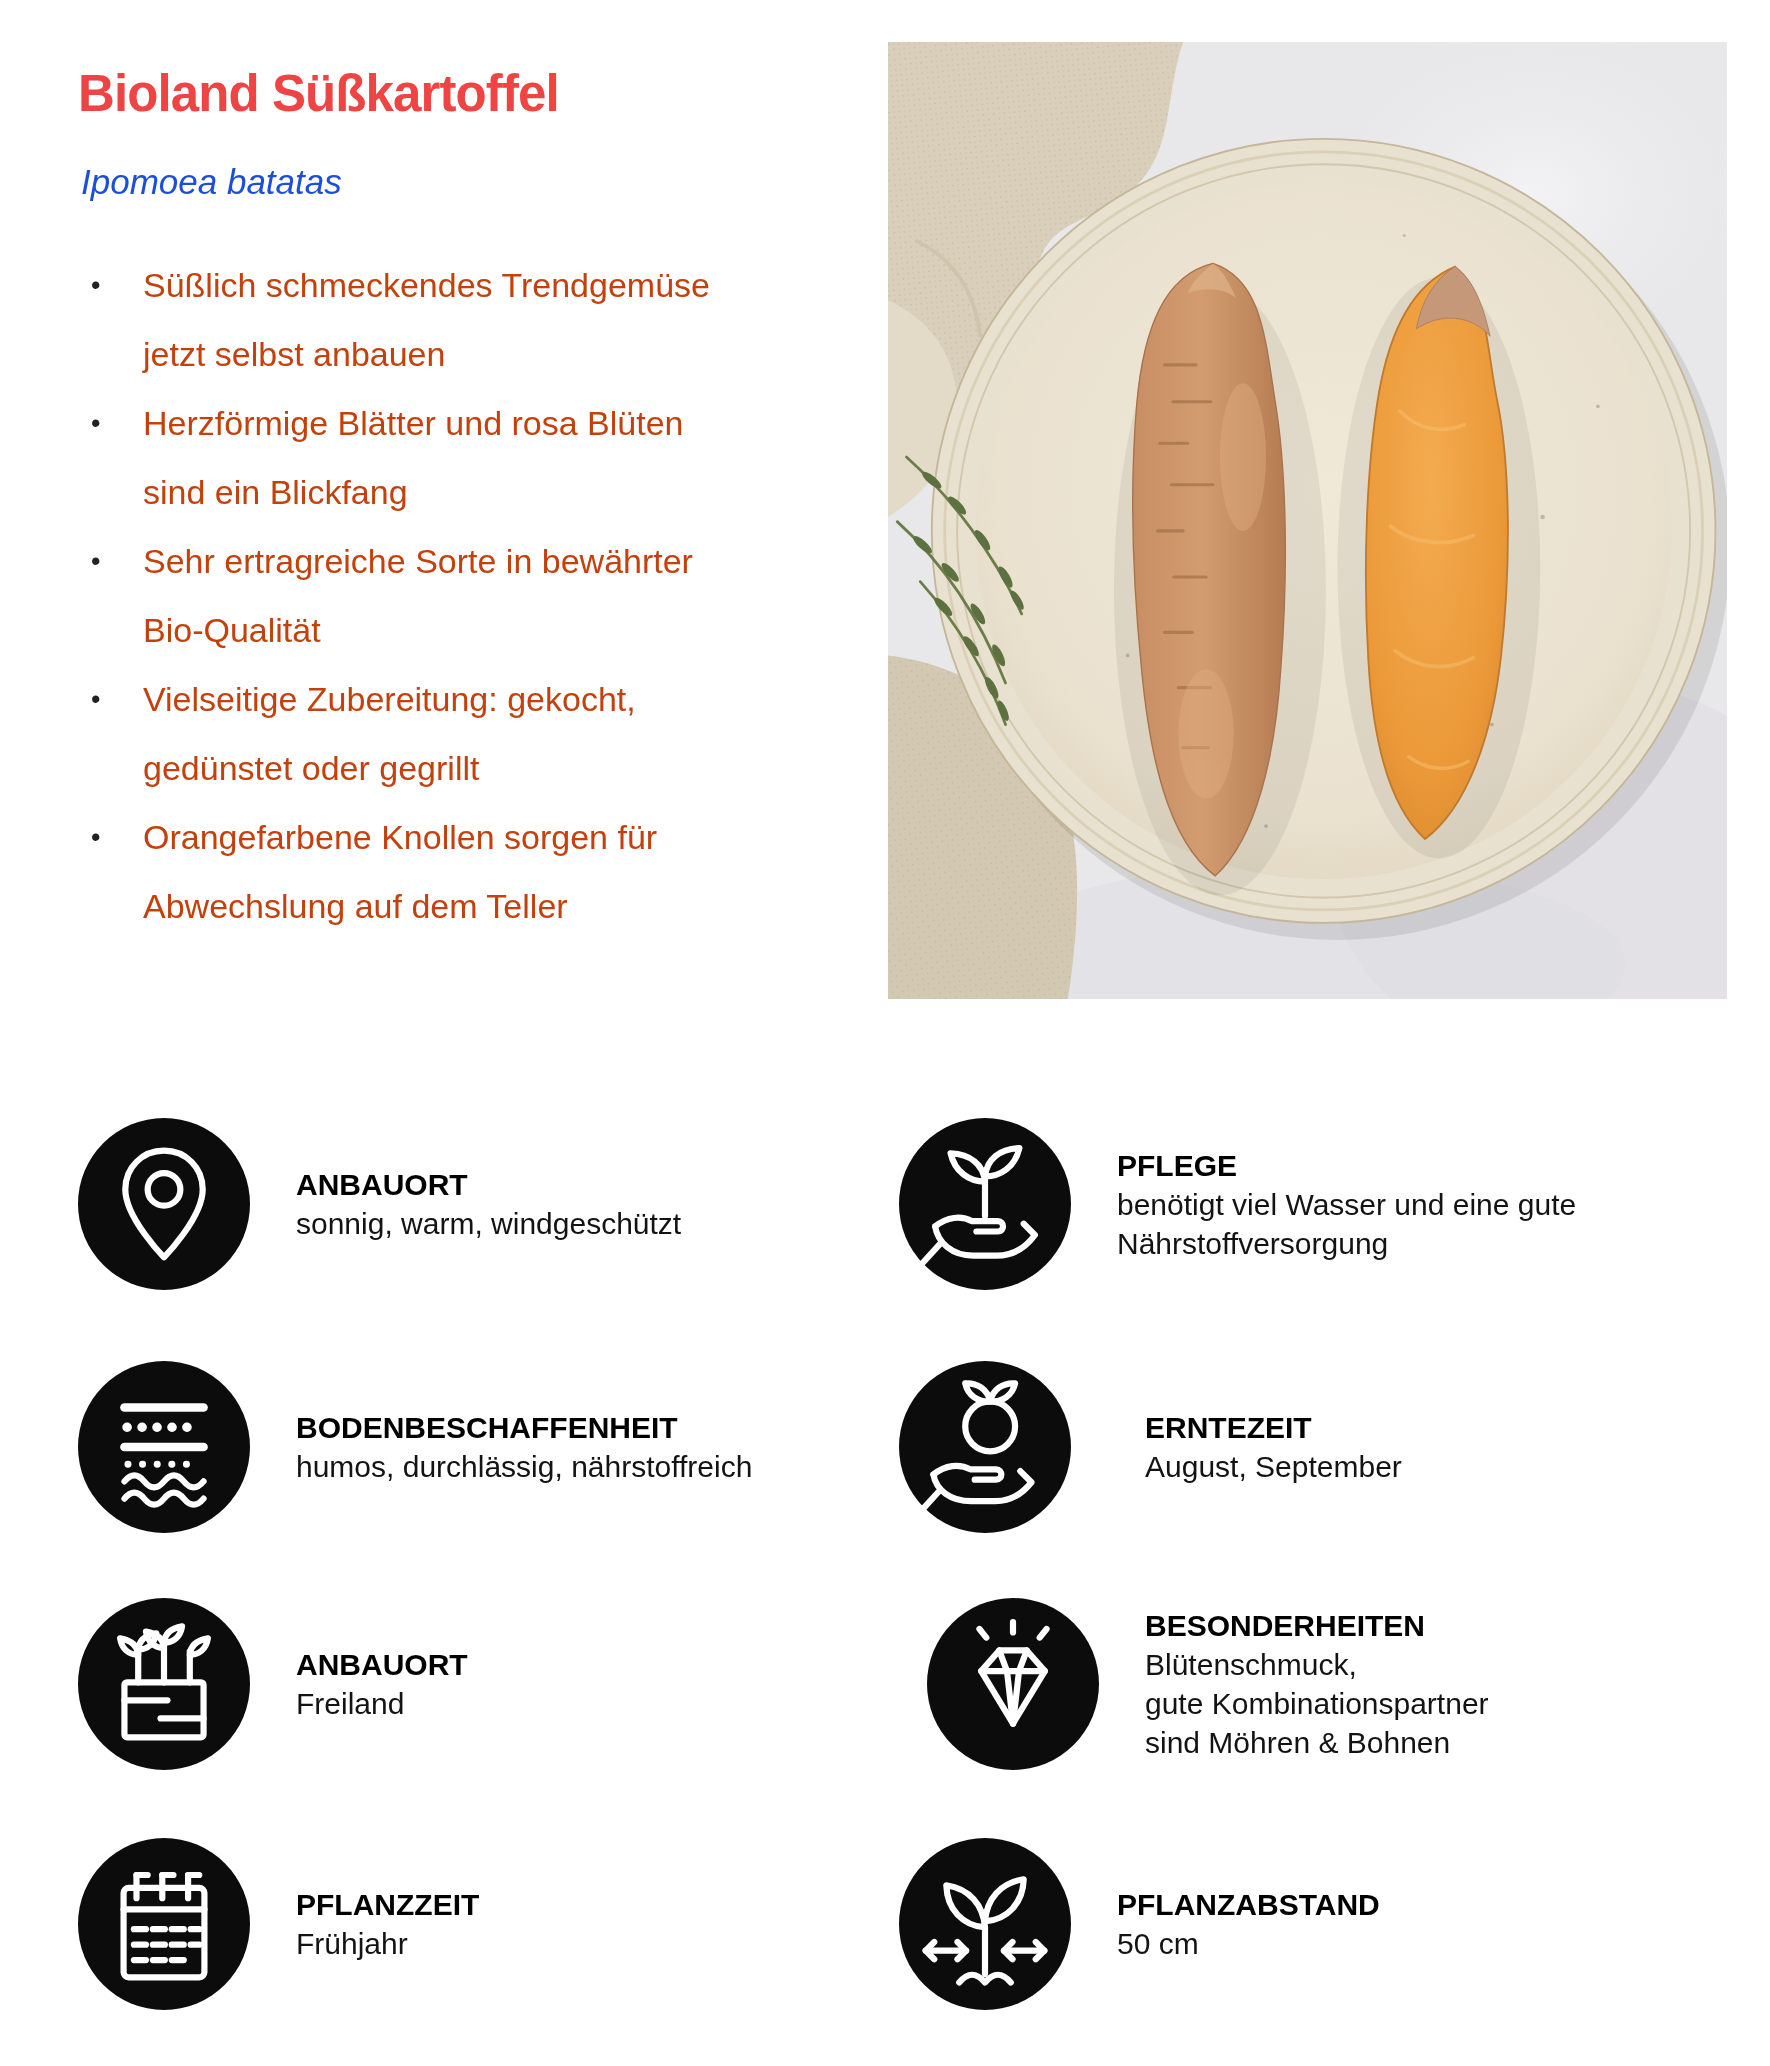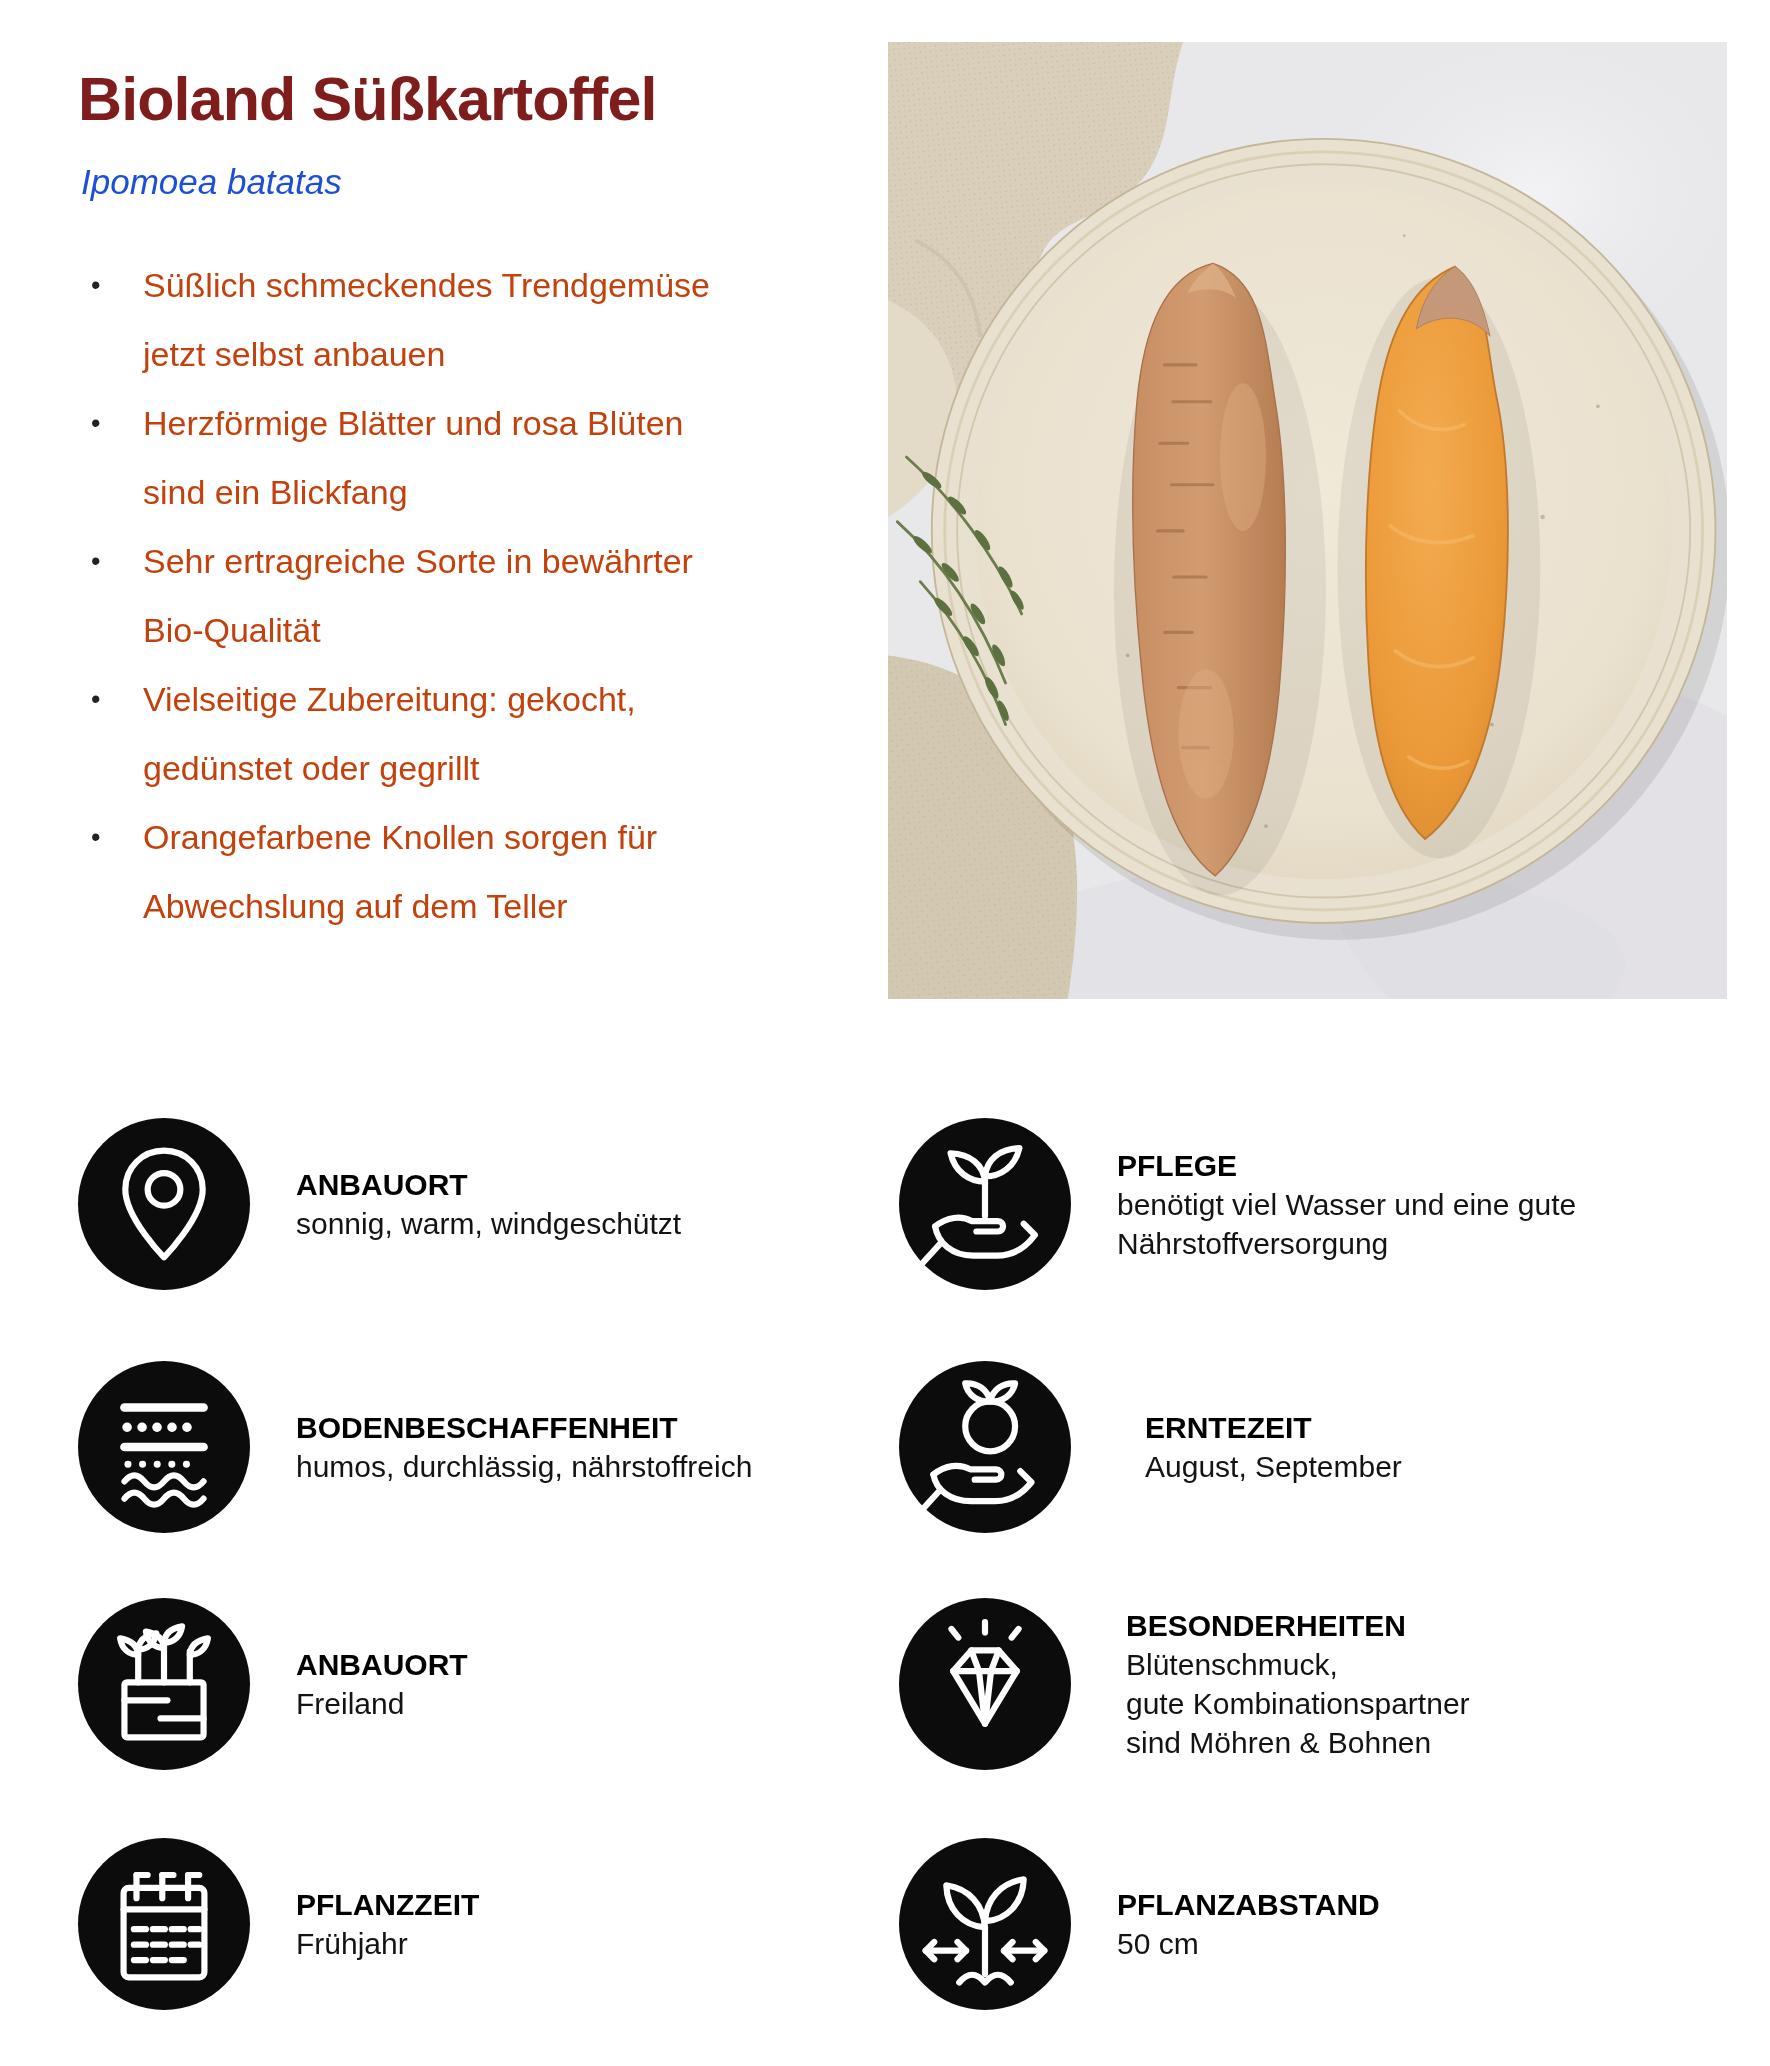--- a/index.html
+++ b/index.html
@@ -1,20 +1,20 @@
 <!DOCTYPE html>
 <html style="font-size:7.4px"><head>
 <meta charset="utf-8">
 <style>
   html,body{margin:0;padding:0;background:#ffffff;}
   .sheet{position:relative;width:1771px;height:2066px;background:#ffffff;overflow:hidden;
          font-family:"Liberation Sans", sans-serif;color:#111;}
 
-  .page-title{position:absolute;left:78px;top:64px;font-size:61px;font-weight:700;
-              letter-spacing:-0.9px;color:#7f1d1d;white-space:nowrap;}
+  .page-title{position:absolute;left:78px;top:64px;font-size:51px;font-weight:700;
+              letter-spacing:-0.9px;color:#ef4444;white-space:nowrap;}
   .page-subtitle{position:absolute;left:81px;top:162px;font-size:35px;font-style:italic;color:#1d4ed8;}
 
   .bullet-list{position:absolute;left:78px;top:251px;width:775px;list-style:none;margin:0;padding:0;}
   .bullet-item{position:relative;padding-left:65px;font-size:34px;line-height:69px;color:#c2410c;}
   .bullet-item::before{content:"•";position:absolute;left:13px;top:0;font-size:27px;line-height:69px;color:#222;}
 
   .photo{position:absolute;left:888px;top:42px;width:839px;height:957px;}
   .photo svg{display:block;width:100%;height:100%;}
 
   .info-item{position:absolute;display:flex;align-items:center;}
@@ -24,21 +24,21 @@
   .icon-stroke{stroke:#ffffff;stroke-width:3.6;fill:none;stroke-linecap:round;stroke-linejoin:round;}
   .info-text{display:flex;flex-direction:column;}
   .info-title{font-size:30px;font-weight:700;line-height:39px;color:#000;white-space:nowrap;}
   .info-line{font-size:30px;line-height:39px;color:#131313;white-space:nowrap;}
 
   #item-standort{left:78px;top:1118px;}
   #item-pflege{left:899px;top:1118px;}
   #item-boden{left:78px;top:1361px;}
   #item-erntezeit{left:899px;top:1361px;gap:28px;}
   #item-anbauort{left:78px;top:1598px;}
-  #item-besonderheiten{left:899px;top:1598px;gap:9px;}
+  #item-besonderheiten{left:927px;top:1598px;}
   #item-pflanzzeit{left:78px;top:1838px;}
   #item-pflanzabstand{left:899px;top:1838px;}
 </style>
 </head>
 <body>
 
 <div class="sheet">
 
   <div class="page-title">Bioland Süßkartoffel</div>
   <div class="page-subtitle">Ipomoea batatas</div>

